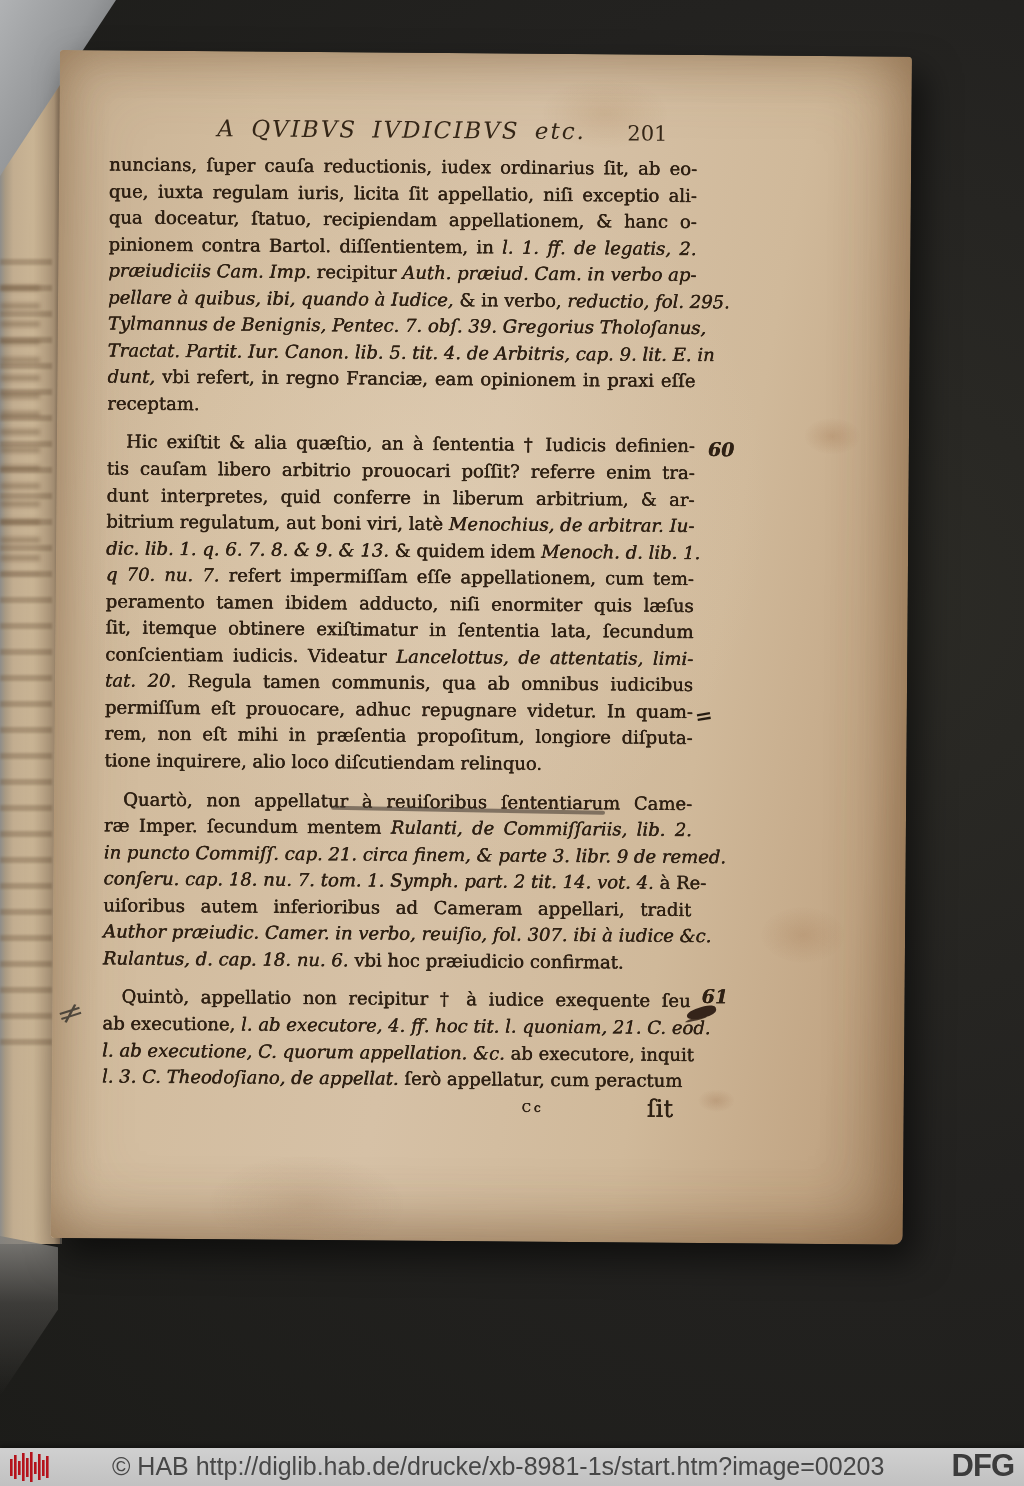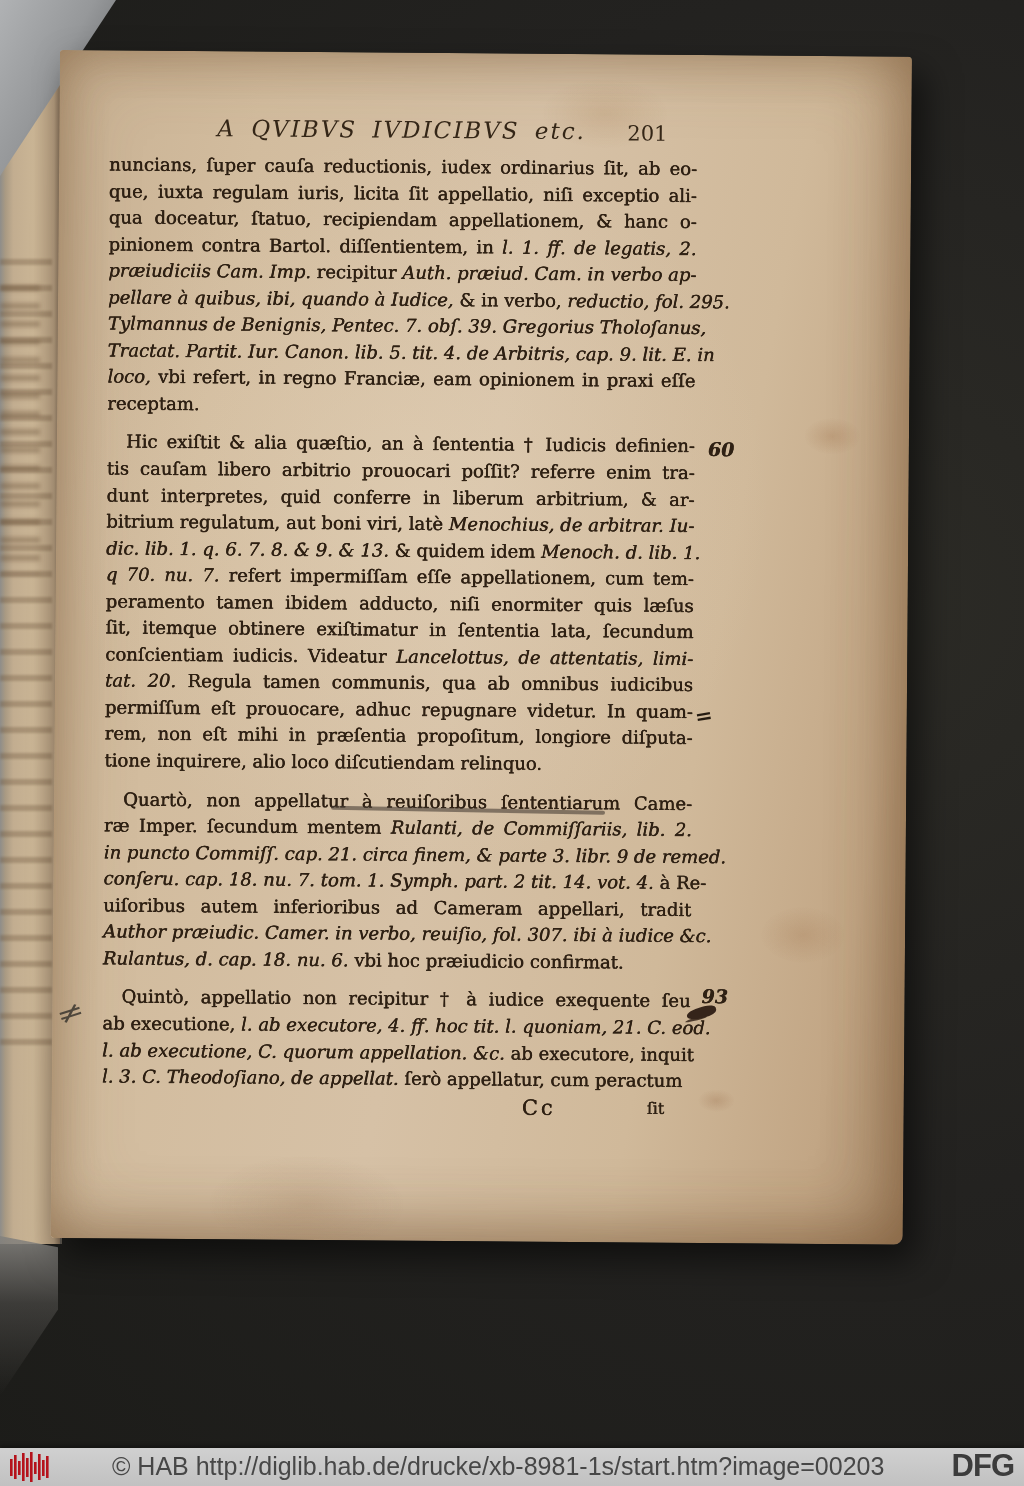--- a/index.html
+++ b/index.html
@@ -53,22 +53,22 @@
     font-size:18px;line-height:26.55px;
     text-shadow:.35px 0 0 currentColor,0 .3px 0 rgba(46,32,19,.6);}
   .paragraph + .paragraph{margin-top:12px;}
   .text-line{height:26.55px;line-height:26.55px;white-space:nowrap;
     text-align:justify;text-align-last:justify;text-justify:inter-word;}
   .text-line.last{text-align-last:left;}
   .text-line.indent{text-indent:19px;}
   .it{font-style:italic;}
 
   .sig-line{position:relative;height:27px;margin-top:1px;}
-  .sig-mark{position:absolute;left:420px;font-size:21px;letter-spacing:3px;text-align:center;}
-  .catchword{position:absolute;left:545px;font-size:16px;}
+  .sig-mark{position:absolute;left:420px;font-size:12px;letter-spacing:3px;text-align:center;}
+  .catchword{position:absolute;left:545px;font-size:24px;}
 
   .margin-note{position:absolute;font-style:italic;font-size:19px;color:#2f2114;
     text-shadow:.3px 0 0 currentColor;font-weight:bold;}
   #note60{left:651px;top:383px;}
   #note61{left:649px;top:930px;}
 
   
   .ink-blot{position:absolute;left:634px;top:952px;width:30px;height:11px;background:#35241a;
     border-radius:60% 40% 50% 50%;transform:rotate(-14deg);
     box-shadow:-7px 5px 0 -4px rgba(53,36,26,.85);}
@@ -108,21 +108,21 @@
 
     <div class="paragraph">
           <div class="text-line"><span class="ro">nuncians, ſuper cauſa reductionis, iudex ordinarius ſit, ab eo-</span></div>
           <div class="text-line"><span class="ro">que, iuxta regulam iuris, licita ſit appellatio, niſi exceptio ali-</span></div>
           <div class="text-line"><span class="ro">qua doceatur, ſtatuo, recipiendam appellationem, &amp; hanc o-</span></div>
           <div class="text-line"><span class="ro">pinionem contra Bartol. diſſentientem, in </span><span class="it">l. 1. ff. de legatis, 2.</span></div>
           <div class="text-line"><span class="it">præiudiciis Cam. Imp. </span><span class="ro">recipitur </span><span class="it">Auth. præiud. Cam. in verbo ap-</span></div>
           <div class="text-line"><span class="it">pellare à quibus, ibi, quando à Iudice, </span><span class="ro">&amp; in verbo, </span><span class="it">reductio, fol. 295.</span></div>
           <div class="text-line"><span class="it">Tylmannus de Benignis, Pentec. 7. obſ. 39. Gregorius Tholoſanus,</span></div>
           <div class="text-line"><span class="it">Tractat. Partit. Iur. Canon. lib. 5. tit. 4. de Arbitris, cap. 9. lit. E. in</span></div>
-          <div class="text-line"><span class="it">loco, </span><span class="ro">vbi refert, in regno Franciæ, eam opinionem in praxi eſſe</span></div>
+          <div class="text-line"><span class="it">dunt, </span><span class="ro">vbi refert, in regno Franciæ, eam opinionem in praxi eſſe</span></div>
           <div class="text-line last"><span class="ro">receptam.</span></div>
         </div>
         <div class="paragraph">
           <div class="text-line indent"><span class="ro">Hic exiſtit &amp; alia quæſtio, an à ſententia † Iudicis definien-</span></div>
           <div class="text-line"><span class="ro">tis cauſam libero arbitrio prouocari poſſit? referre enim tra-</span></div>
           <div class="text-line"><span class="ro">dunt interpretes, quid conferre in liberum arbitrium, &amp; ar-</span></div>
           <div class="text-line"><span class="ro">bitrium regulatum, aut boni viri, latè </span><span class="it">Menochius, de arbitrar. Iu-</span></div>
           <div class="text-line"><span class="it">dic. lib. 1. q. 6. 7. 8. &amp; 9. &amp; 13. </span><span class="ro">&amp; quidem idem </span><span class="it">Menoch. d. lib. 1.</span></div>
           <div class="text-line"><span class="it">q 70. nu. 7. </span><span class="ro">refert impermiſſam eſſe appellationem, cum tem-</span></div>
           <div class="text-line"><span class="ro">peramento tamen ibidem adducto, niſi enormiter quis læſus</span></div>
@@ -148,21 +148,21 @@
           <div class="text-line"><span class="it">l. ab executione, C. quorum appellation. &amp;c. </span><span class="ro">ab executore, inquit</span></div>
           <div class="text-line last"><span class="it">l. 3. C. Theodoſiano, de appellat. </span><span class="ro">ſerò appellatur, cum peractum</span></div>
         </div>
         <div class="sig-line">
           <span class="sig-mark">Cc</span>
           <span class="catchword">ſit</span>
         </div>
       </div>
 
     <div class="margin-note" id="note60">60</div>
-    <div class="margin-note" id="note61">93</div>
+    <div class="margin-note" id="note61">61</div>
 
     <div class="ink-blot"></div>
     <span class="hand-mark">≠</span>
     <div class="pencil-underline"></div>
     <span class="equals-mark">=</span>
   </div>
 
   <div class="footer">
     <svg class="hab-logo" width="42" height="32" viewBox="0 0 42 32">
       <g fill="#b5121b">

